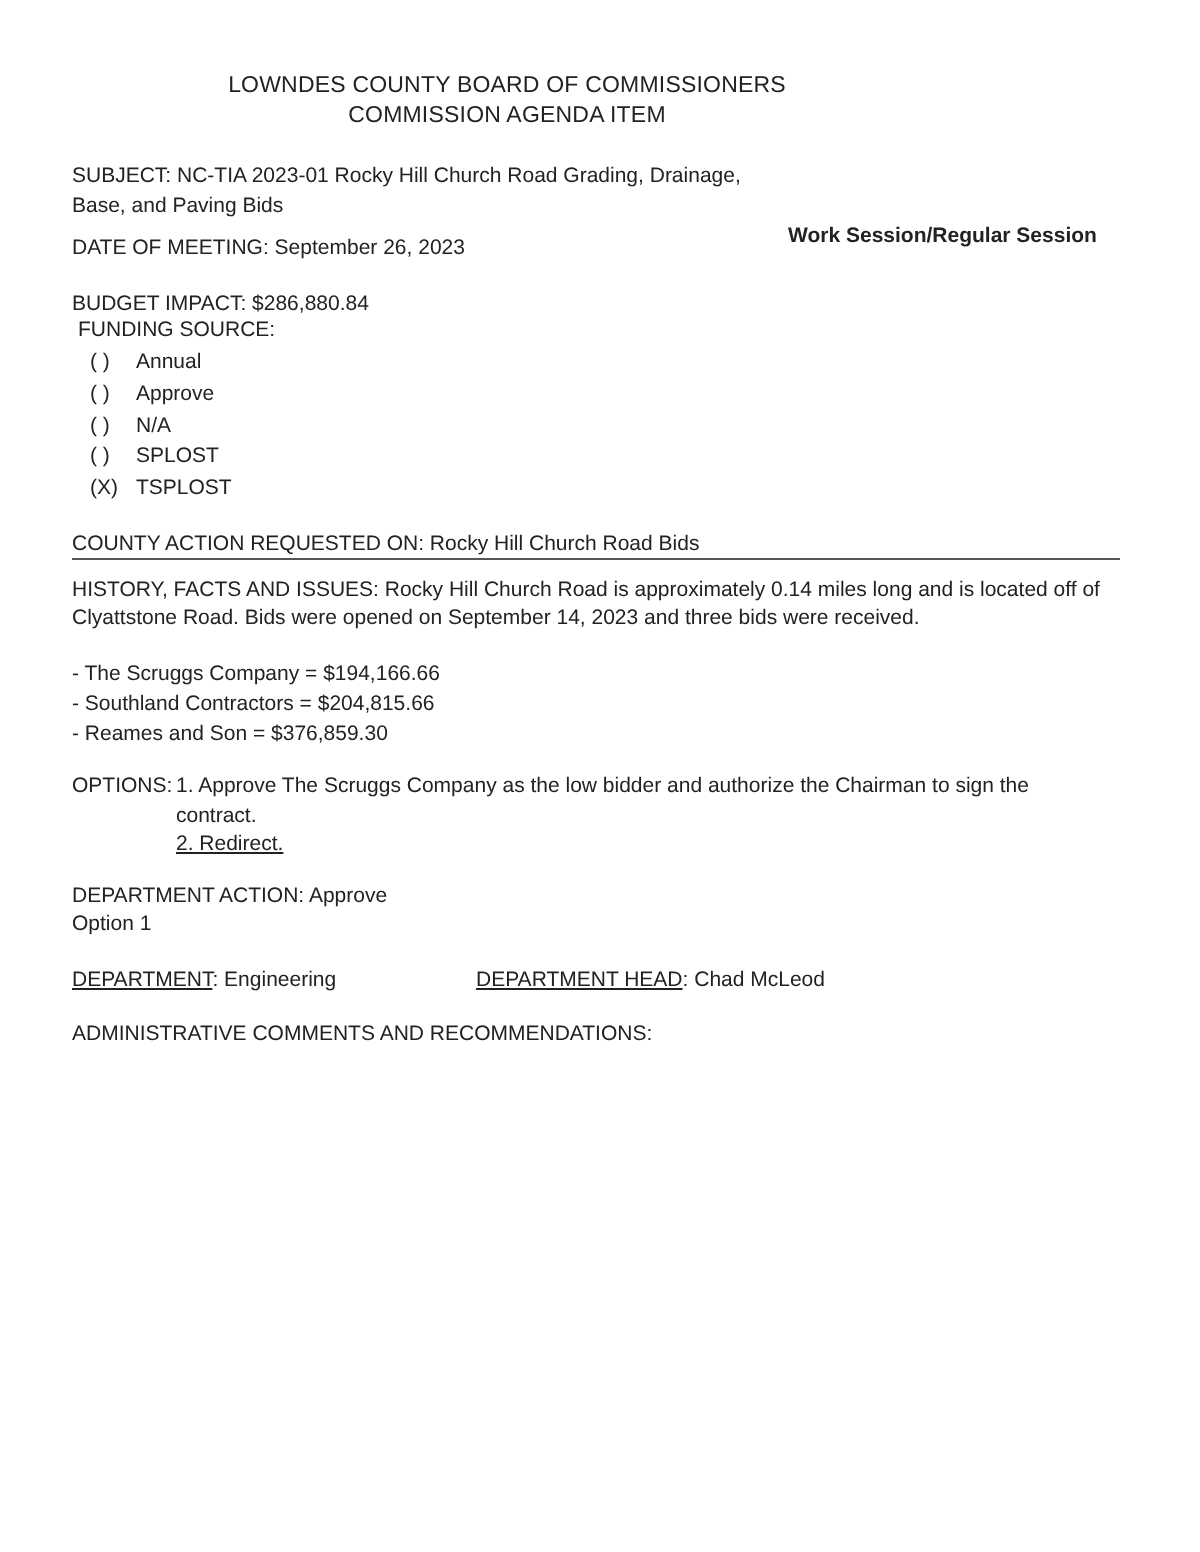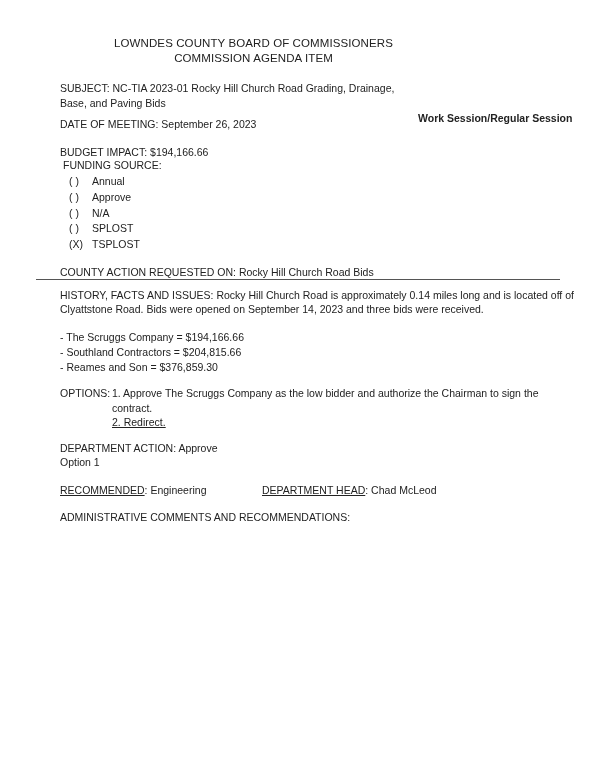--- a/index.html
+++ b/index.html
@@ -10,21 +10,21 @@
     body {
       width: 600px;
       height: 776px;
       position: relative;
       overflow: hidden;
       font-family: "Liberation Sans", "DejaVu Sans", sans-serif;
       color: #222222;
       font-size: 10.5px;
       line-height: 1.2;
     }
-    .abs { position: absolute; white-space: nowrap; margin-left: 24px; }
+    .abs { position: absolute; white-space: nowrap; }
     .title {
       position: absolute;
       left: 0;
       width: 507px;
       text-align: center;
       font-size: 11.5px;
       letter-spacing: 0.1px;
     }
     .u { text-decoration: underline; }
     .rule {
@@ -44,21 +44,21 @@
 
   <div class="title" style="top:37px;">LOWNDES COUNTY BOARD OF COMMISSIONERS</div>
   <div class="title" style="top:52px;">COMMISSION AGENDA ITEM</div>
 
   <div class="abs" style="left:36px; top:82px;">SUBJECT: NC-TIA 2023-01 Rocky Hill Church Road Grading, Drainage,</div>
   <div class="abs" style="left:36px; top:97px;">Base, and Paving Bids</div>
 
   <div class="abs" style="left:36px; top:118px;">DATE OF MEETING: September 26, 2023</div>
   <div class="abs" style="left:394px; top:112px;font-weight:bold;">Work Session/Regular Session</div>
 
-  <div class="abs" style="left:36px; top:146px;">BUDGET IMPACT: $194,166.66</div>
+  <div class="abs" style="left:36px; top:146px;">BUDGET IMPACT: $286,880.84</div>
   <div class="abs" style="left:39px; top:159px;">FUNDING SOURCE:</div>
 
   <div>
     <div class="abs fs-item" style="left:45px; top:175px;">
       <span class="paren">( )</span><span>Annual</span>
     </div>
     <div class="abs fs-item" style="left:45px; top:191px;">
       <span class="paren">( )</span><span>Approve</span>
     </div>
     <div class="abs fs-item" style="left:45px; top:207px;">
@@ -86,21 +86,21 @@
 
   <div class="abs" style="left:36px; top:387px;">OPTIONS:</div>
   <div class="abs" style="left:88px; top:387px;">1.  Approve The Scruggs Company as the low bidder and authorize the Chairman to sign the</div>
   <div class="abs" style="left:88px; top:402px;">contract.</div>
   <div class="abs" style="left:88px; top:416px;text-decoration:underline;">2.  Redirect.</div>
 
   <div class="abs" style="left:36px; top:442px;">DEPARTMENT ACTION: Approve</div>
   <div class="abs" style="left:36px; top:456px;">Option 1</div>
 
   <div class="abs" style="left:36px; top:484px;">
-    <span class="u">RECOMMENDED</span><span>: Engineering</span>
+    <span class="u">DEPARTMENT</span><span>: Engineering</span>
   </div>
   <div class="abs" style="left:238px; top:484px;">
     <span class="u">DEPARTMENT HEAD</span><span>: Chad McLeod</span>
   </div>
 
   <div class="abs" style="left:36px; top:511px;text-align:right;">ADMINISTRATIVE COMMENTS AND RECOMMENDATIONS:</div>
 
 </div>
 
 </body></html>

